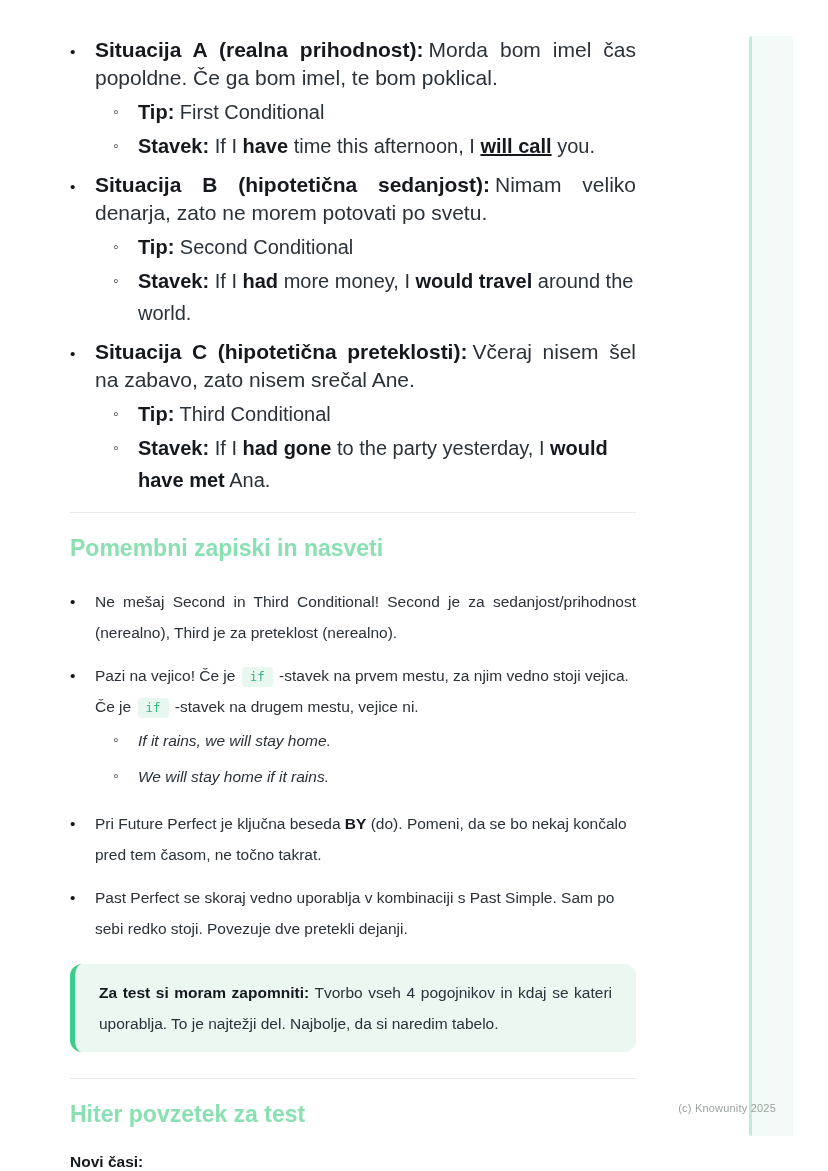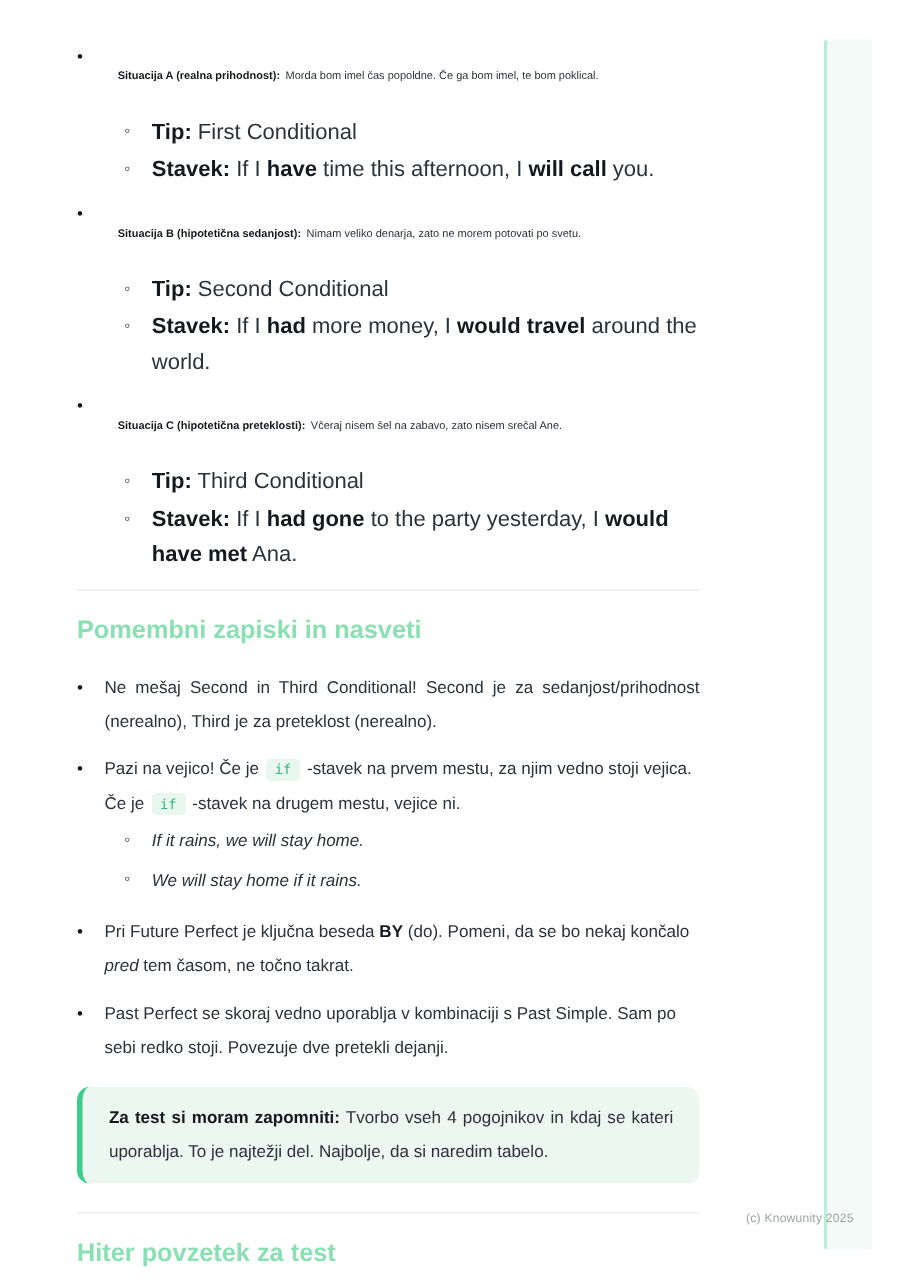--- a/index.html
+++ b/index.html
@@ -7,21 +7,21 @@
     width:828px;height:1171px;position:relative;background:#ffffff;
     font-family:"Liberation Sans",sans-serif;color:#23282e;overflow:hidden;
   }
   .content{position:absolute;left:70px;top:36px;width:566px;}
   .ul{margin:0;padding:0;list-style:none;}
   .li{display:flex;align-items:flex-start;}
   .marker{flex:0 0 25px;line-height:32px;font-size:15.5px;color:#15191e;}
   .marker.hollow{color:#2b3138;}
   .li-body{flex:1 1 auto;}
   .sit{margin-bottom:7px;}
-  .sit-text{margin:12px;font-size:10px;line-height:44px;text-align:justify;color:#2b3138;}
+  .sit-text{margin:0;font-size:21px;line-height:28px;text-align:justify;color:#2b3138;}
   .sit-title{font-weight:700;color:#15191e;margin-right:5px;}
   .sub-ul{margin:4px 0 0 0;padding:0 0 0 18px;list-style:none;}
   .sub-li{display:flex;align-items:flex-start;margin-bottom:2px;}
   .sub-li .line{font-size:20px;line-height:32px;color:#2b3138;}
   .lbl{font-weight:700;color:#15191e;}
   .divider{border:none;border-top:1px solid #e7e9eb;margin:14px 0 0 0;}
   .h2{font-size:23px;line-height:27px;font-weight:700;color:#8ae0b2;margin:22px 0 24px 0;}
   .note{margin-bottom:12px;}
   .note-text{margin:0;font-size:15.5px;line-height:31px;color:#2b3138;}
   .note-text.justify{text-align:justify;}
@@ -59,21 +59,21 @@
       <span class="marker">•</span>
       <div class="li-body">
         <p class="sit-text"><strong class="sit-title">Situacija A (realna prihodnost):</strong><span>Morda bom imel čas popoldne. Če ga bom imel, te bom poklical.</span></p>
         <ul class="sub-ul">
           <li class="sub-li">
             <span class="marker hollow">◦</span>
             <span class="line"><strong class="lbl">Tip:</strong> <span>First Conditional</span></span>
           </li>
           <li class="sub-li">
             <span class="marker hollow">◦</span>
-            <span class="line"><strong class="lbl">Stavek:</strong> <span><span>If I </span><span style="font-weight: 700; color: rgb(21, 25, 30); text-align: center;">have</span><span> time this afternoon, I </span><span style="font-weight: 700; color: rgb(21, 25, 30);">will call</span><span> you.</span></span></span>
+            <span class="line"><strong class="lbl">Stavek:</strong> <span><span>If I </span><span style="font-weight: 700; color: rgb(21, 25, 30); text-align: center;">have</span><span> time this afternoon, I </span><span style="font-weight: 700; color: rgb(21, 25, 30); text-decoration: underline;">will call</span><span> you.</span></span></span>
           </li>
         </ul>
       </div>
     </li>
 
     <li class="li sit">
       <span class="marker">•</span>
       <div class="li-body">
         <p class="sit-text"><strong class="sit-title">Situacija B (hipotetična sedanjost):</strong><span>Nimam veliko denarja, zato ne morem potovati po svetu.</span></p>
         <ul class="sub-ul">
@@ -132,21 +132,21 @@
             <span class="marker hollow">◦</span>
             <span class="line">We will stay home if it rains.</span>
           </li>
         </ul>
       </div>
     </li>
 
     <li class="li note">
       <span class="marker">•</span>
       <div class="li-body">
-        <p class="note-text"><span>Pri Future Perfect je ključna beseda </span><span style="font-weight: 700; color: rgb(21, 25, 30);">BY</span><span> (do). Pomeni, da se bo nekaj končalo </span><span style="font-style: italic;">pred</span><span> tem časom, ne točno takrat.</span></p>
+        <p class="note-text"><span>Pri Future Perfect je ključna beseda </span><span style="font-weight: 700; color: rgb(21, 25, 30);">BY</span><span> (do). Pomeni, da se bo nekaj končalo </span><span style="">pred</span><span> tem časom, ne točno takrat.</span></p>
       </div>
     </li>
 
     <li class="li note">
       <span class="marker">•</span>
       <div class="li-body">
         <p class="note-text"><span>Past Perfect se skoraj vedno uporablja v kombinaciji s Past Simple. Sam po sebi redko stoji. Povezuje dve pretekli dejanji.</span></p>
       </div>
     </li>
   </ul>

